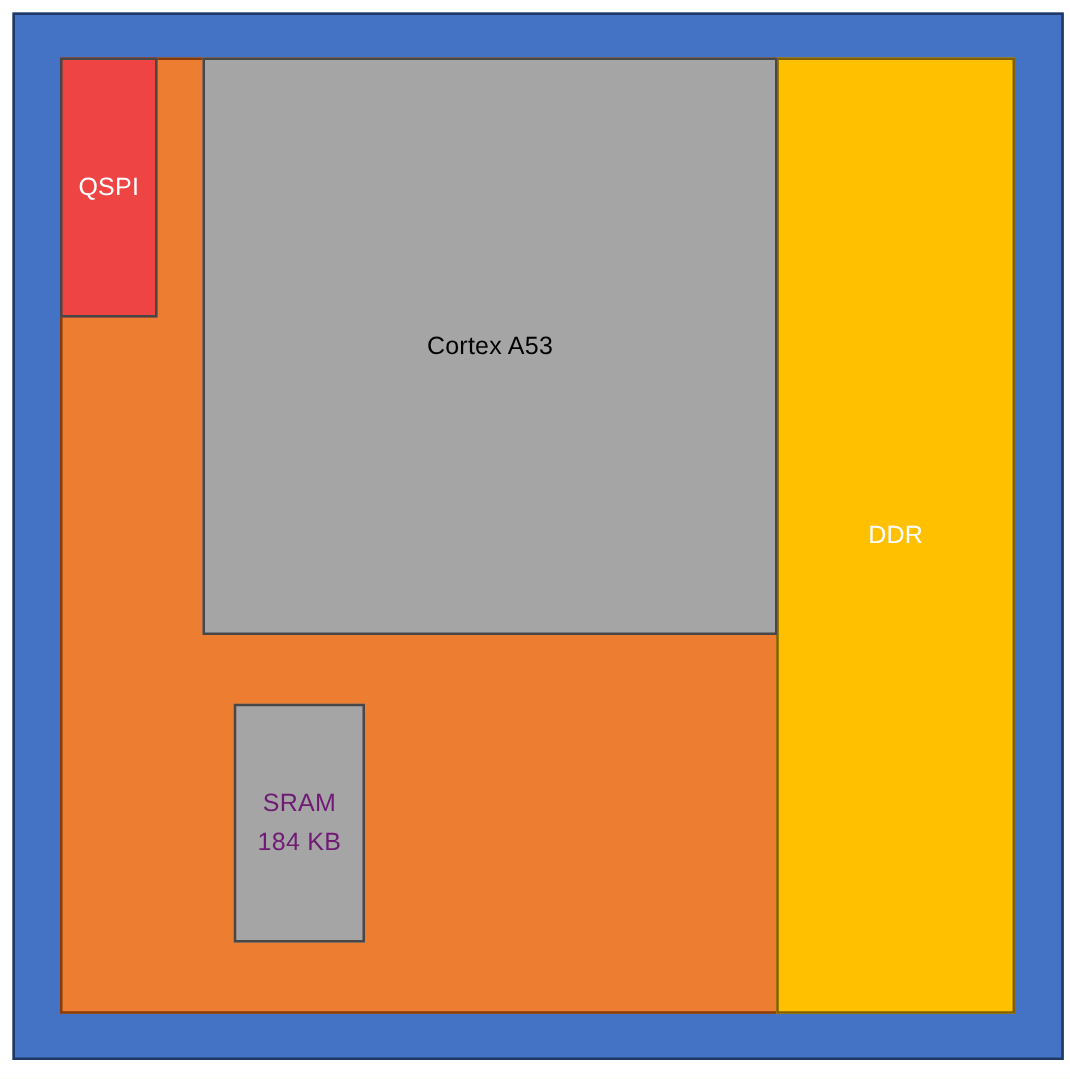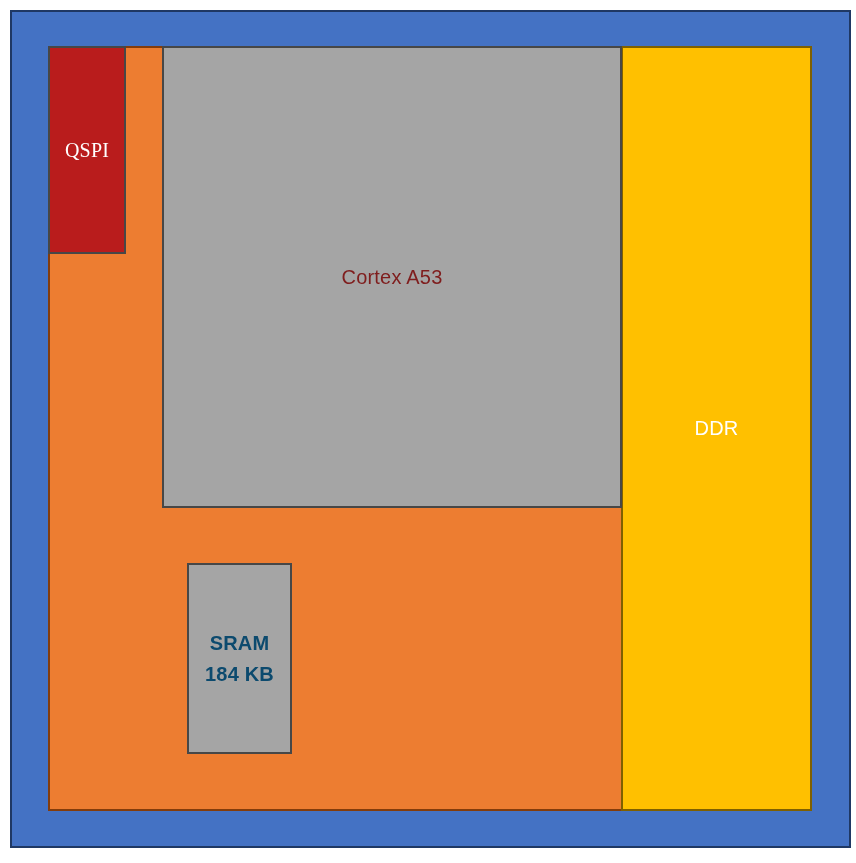--- a/index.html
+++ b/index.html
@@ -48,28 +48,28 @@
 <div class="stage">
 
   <div class="block chip" style="background-color: rgb(68, 114, 196); border-color: rgb(31, 56, 100);"></div>
 
   <div class="block fabric" style="background-color: rgb(237, 125, 49); border-color: rgb(132, 60, 11);"></div>
 
   <div class="block ddr" style="background-color: rgb(255, 192, 0); border-color: rgb(127, 96, 0);">
     <span class="label" style="color: rgb(255, 255, 255);">DDR</span>
   </div>
 
-  <div class="block qspi" style="background-color: #b91c1c; border-color: rgb(71, 71, 71); font-family: Liberation Serif, serif;">
+  <div class="block qspi" style="background-color: #ef4444; border-color: rgb(71, 71, 71);">
     <span class="label" style="color: rgb(255, 255, 255);">QSPI</span>
   </div>
 
   <div class="block cortex" style="background-color: rgb(165, 165, 165); border-color: rgb(71, 71, 71);">
-    <span class="label" style="color: #7f1d1d;">Cortex A53</span>
+    <span class="label" style="color: #000000;">Cortex A53</span>
   </div>
 
   <div class="block sram" style="background-color: rgb(165, 165, 165); border-color: rgb(71, 71, 71);">
-    <span class="label" style="color: #0c4a6e; font-weight: bold;">
+    <span class="label" style="color: #701a75;">
       <span>SRAM</span><br>
       <span>184 KB</span>
     </span>
   </div>
 
 </div>
 
 </body></html>

